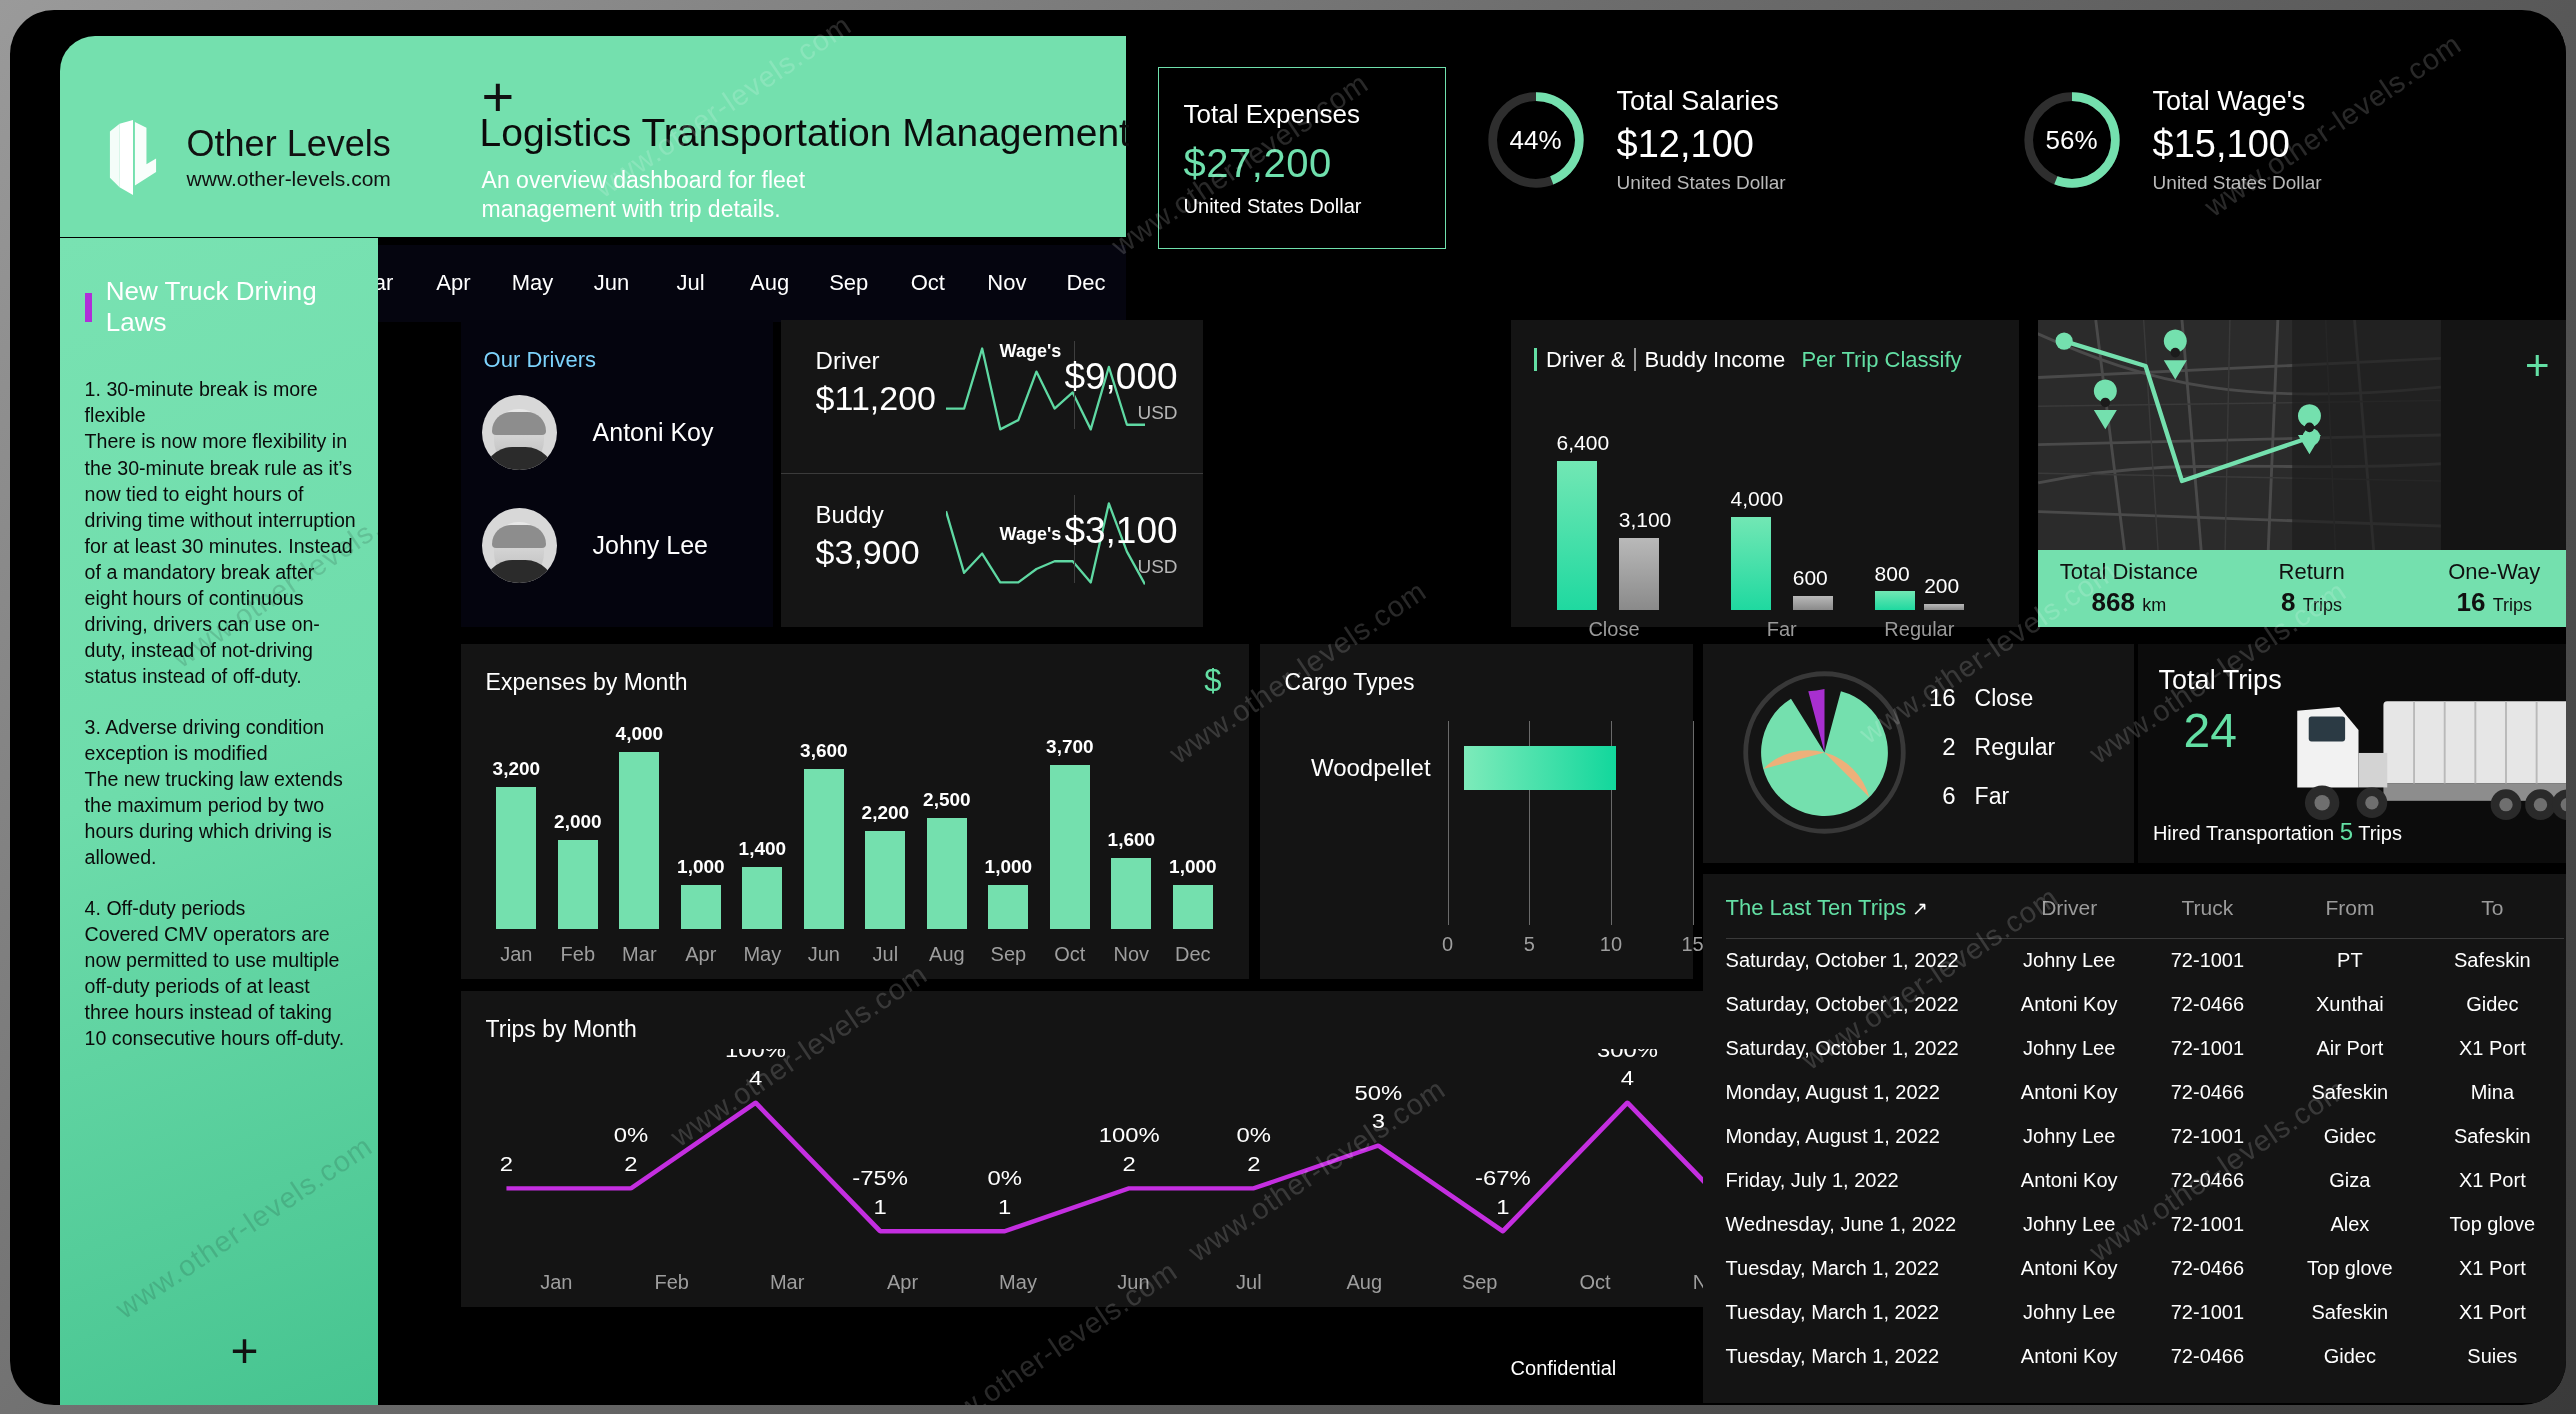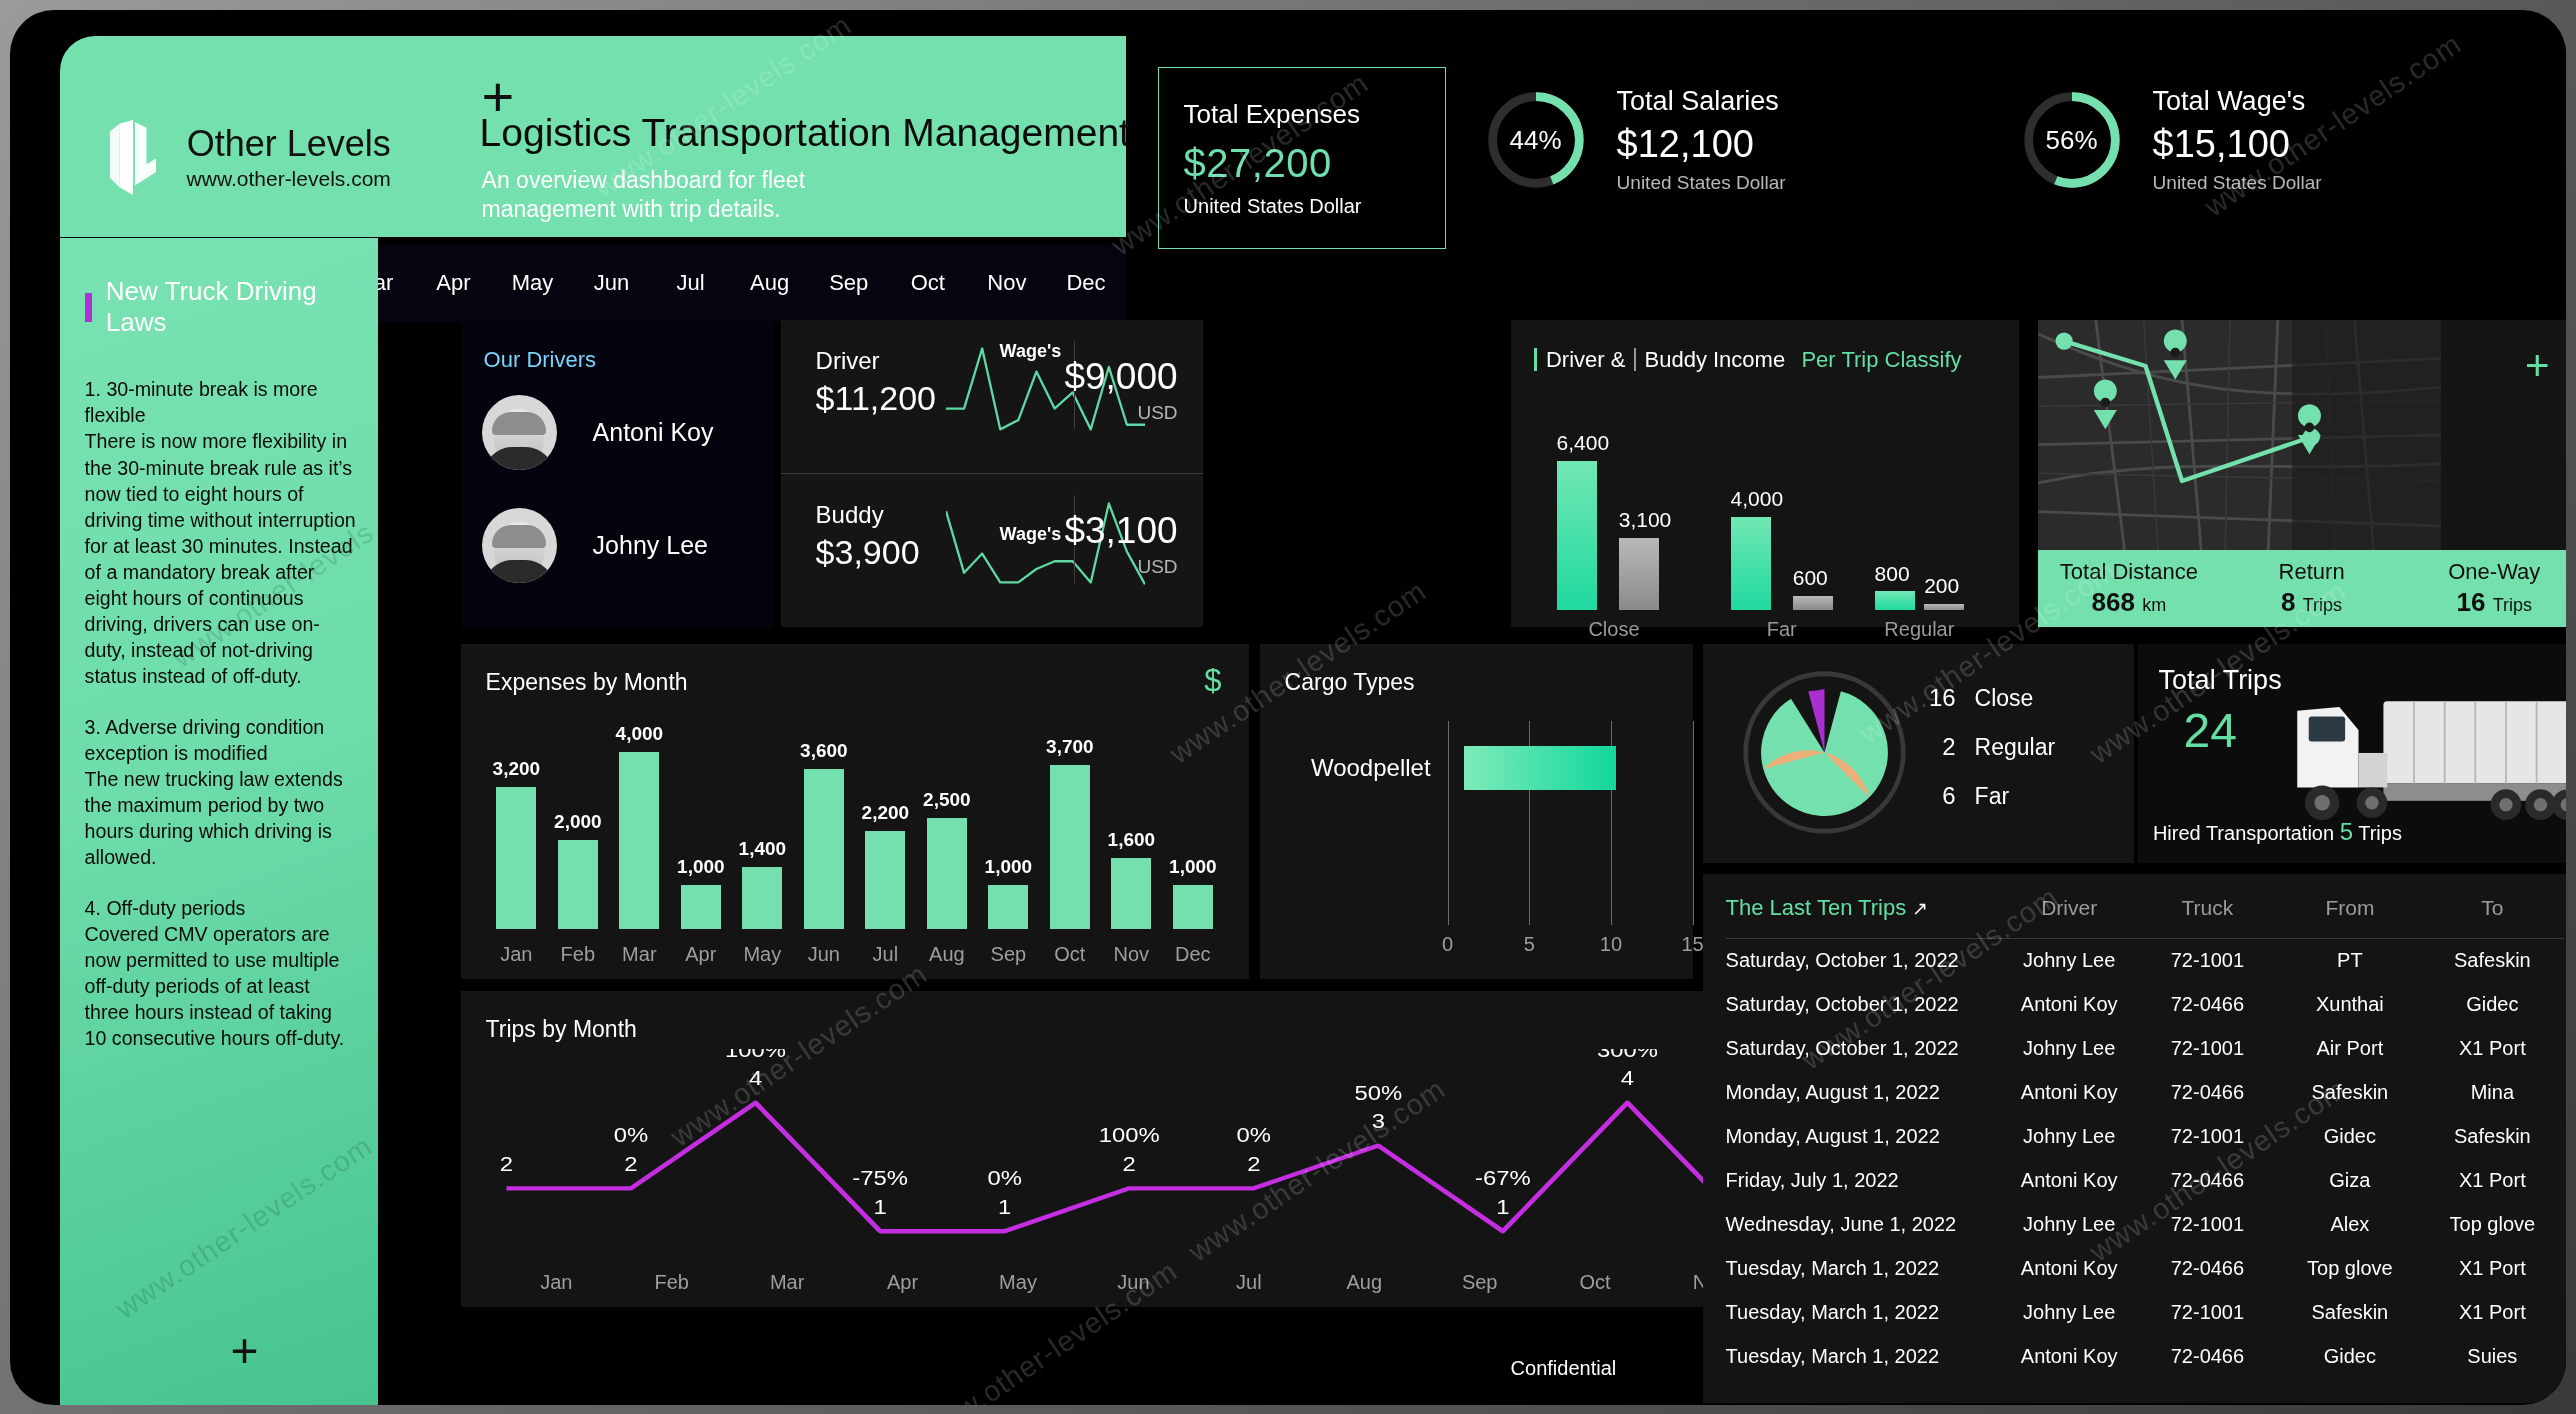--- a/index.html
+++ b/index.html
@@ -34,21 +34,21 @@
     width: 1066px; height: 201px;
     background: #74E0AE;
     border-top-left-radius: 35px;
   }
   .brandrow {
     position: absolute; left: 46px; top: 84px;
     display: flex; align-items: center; gap: 27px;
   }
   .logo-mark { width: 54px; height: 75px; }
   .brandtext .bt1 {
-    font-size: 36px; font-weight: 400; color: #111; line-height: 1.05; text-align: right;
+    font-size: 36px; font-weight: 400; color: #111; line-height: 1.05;
   }
   .brandtext .bt2 {
     font-size: 21px; font-weight: 400; color: #111; margin-top: 3.8px;
   }
   .plus-top {
     position: absolute; left: 422px; top: 33px;
     font-size: 56px; color: #111; font-weight: 300; line-height: 1;
   }
   .title-main {
     position: absolute; left: 420px; top: 75px;

